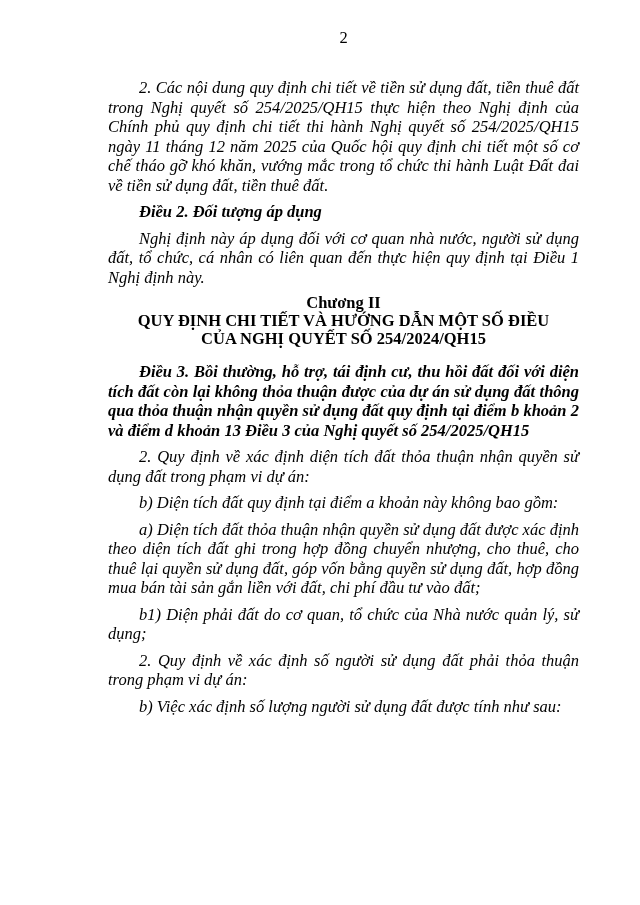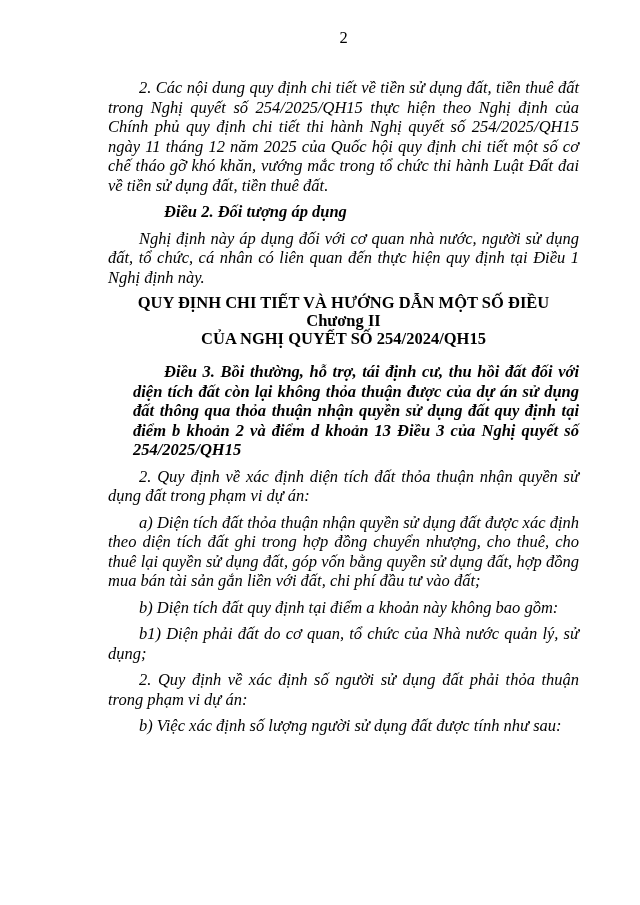--- a/index.html
+++ b/index.html
@@ -26,21 +26,20 @@
   }
   .para {
     margin: 0 0 7px 0;
     text-align: justify;
     text-indent: 31px;
     line-height: 19.5px;
     font-style: italic;
   }
   .bold {
     font-weight: bold;
-    margin-left: 25px;
   }
   .chapter {
     font-weight: bold;
     text-align: center;
     line-height: 18px;
     margin: 2px 0 14px 0;
   }
   .chapter div {
     text-indent: 0;
   }
@@ -52,32 +51,32 @@
 
   <div class="page-number">2</div>
 
   <p class="para">2. Các nội dung quy định chi tiết về tiền sử dụng đất, tiền thuê đất trong Nghị quyết số 254/2025/QH15 thực hiện theo Nghị định của Chính phủ quy định chi tiết thi hành Nghị quyết số 254/2025/QH15 ngày 11 tháng 12 năm 2025 của Quốc hội quy định chi tiết một số cơ chế tháo gỡ khó khăn, vướng mắc trong tổ chức thi hành Luật Đất đai về tiền sử dụng đất, tiền thuê đất.</p>
 
   <p class="para bold">Điều 2. Đối tượng áp dụng</p>
 
   <p class="para">Nghị định này áp dụng đối với cơ quan nhà nước, người sử dụng đất, tổ chức, cá nhân có liên quan đến thực hiện quy định tại Điều 1 Nghị định này.</p>
 
   <div class="chapter">
+    <div>Chương II</div>
     <div>QUY ĐỊNH CHI TIẾT VÀ HƯỚNG DẪN MỘT SỐ ĐIỀU</div>
-    <div>Chương II</div>
     <div>CỦA NGHỊ QUYẾT SỐ 254/2024/QH15</div>
   </div>
 
   <p class="para bold">Điều 3. Bồi thường, hỗ trợ, tái định cư, thu hồi đất đối với diện tích đất còn lại không thỏa thuận được của dự án sử dụng đất thông qua thỏa thuận nhận quyền sử dụng đất quy định tại điểm b khoản 2 và điểm d khoản 13 Điều 3 của Nghị quyết số 254/2025/QH15</p>
 
   <p class="para">2. Quy định về xác định diện tích đất thỏa thuận nhận quyền sử dụng đất trong phạm vi dự án:</p>
 
+  <p class="para">b) Diện tích đất quy định tại điểm a khoản này không bao gồm:</p>
+
   <p class="para">a) Diện tích đất thỏa thuận nhận quyền sử dụng đất được xác định theo diện tích đất ghi trong hợp đồng chuyển nhượng, cho thuê, cho thuê lại quyền sử dụng đất, góp vốn bằng quyền sử dụng đất, hợp đồng mua bán tài sản gắn liền với đất, chi phí đầu tư vào đất;</p>
-
-  <p class="para">b) Diện tích đất quy định tại điểm a khoản này không bao gồm:</p>
 
   <p class="para">b1) Diện phải đất do cơ quan, tổ chức của Nhà nước quản lý, sử dụng;</p>
 
 
   <p class="para">2. Quy định về xác định số người sử dụng đất phải thỏa thuận trong phạm vi dự án:</p>
 
 
   <p class="para">b) Việc xác định số lượng người sử dụng đất được tính như sau:</p>
 
 </div>

